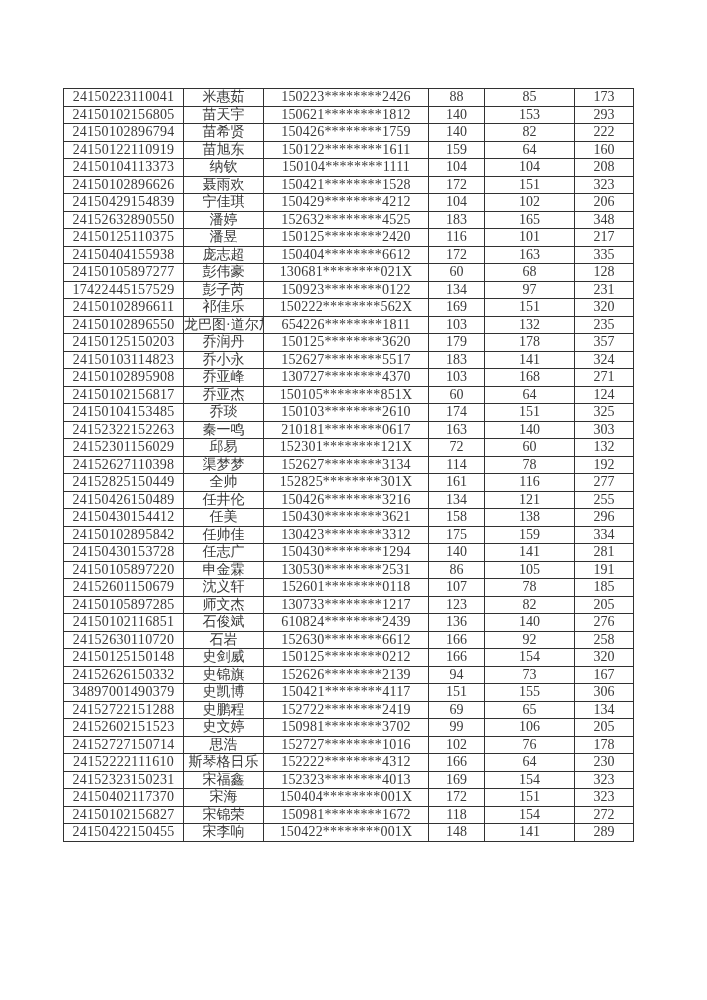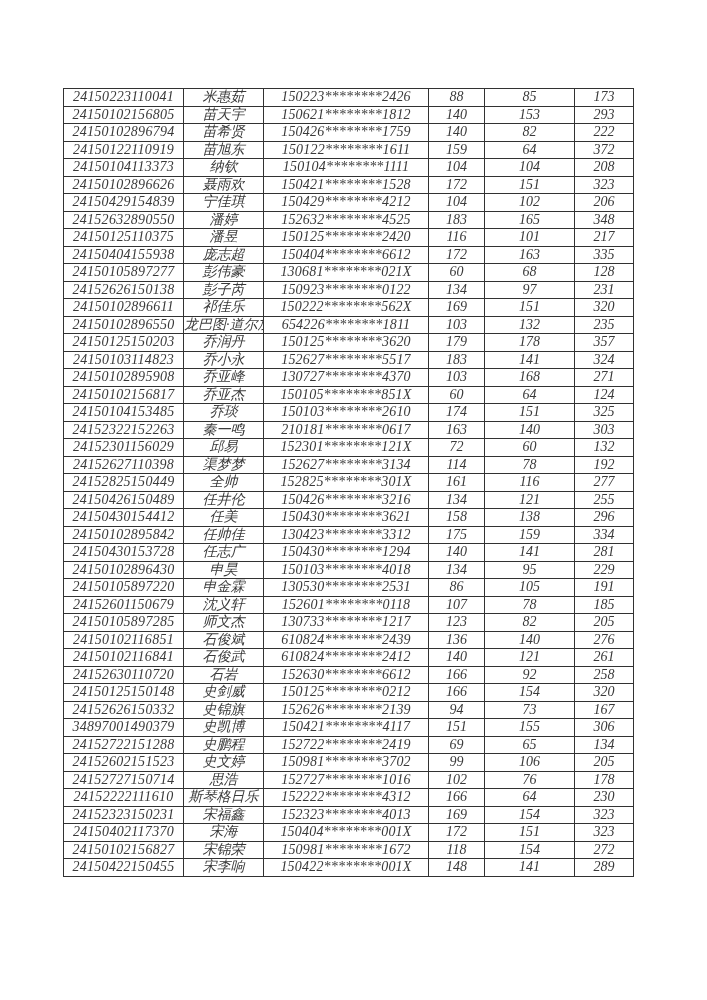--- a/index.html
+++ b/index.html
@@ -15,21 +15,20 @@
   }
   .sheet {
     position: absolute;
     left: 63px;
     top: 88px;
   }
   table.score-table {
     border-collapse: collapse;
     table-layout: fixed;
     width: 570px;
-    font-style: italic;
   }
   table.score-table td {
     border: 1px solid #323232;
     height: 16.4px;
     line-height: 16.5px;
     padding: 0;
     font-size: 14px;
     color: #3a3a3a;
     text-align: center;
     vertical-align: middle;
@@ -82,21 +81,21 @@
           <td class="c3">140</td>
           <td class="c4">82</td>
           <td class="c5">222</td>
         </tr>
         <tr>
           <td class="c0">24150122110919</td>
           <td class="c1">苗旭东</td>
           <td class="c2">150122********1611</td>
           <td class="c3">159</td>
           <td class="c4">64</td>
-          <td class="c5">372</td>
+          <td class="c5">160</td>
         </tr>
         <tr>
           <td class="c0">24150104113373</td>
           <td class="c1">纳钦</td>
           <td class="c2">150104********1111</td>
           <td class="c3">104</td>
           <td class="c4">104</td>
           <td class="c5">208</td>
         </tr>
         <tr>
@@ -141,21 +140,21 @@
         </tr>
         <tr>
           <td class="c0">24150105897277</td>
           <td class="c1">彭伟豪</td>
           <td class="c2">130681********021X</td>
           <td class="c3">60</td>
           <td class="c4">68</td>
           <td class="c5">128</td>
         </tr>
         <tr>
-          <td class="c0">24152626150138</td>
+          <td class="c0">17422445157529</td>
           <td class="c1">彭子芮</td>
           <td class="c2">150923********0122</td>
           <td class="c3">134</td>
           <td class="c4">97</td>
           <td class="c5">231</td>
         </tr>
         <tr>
           <td class="c0">24150102896611</td>
           <td class="c1">祁佳乐</td>
           <td class="c2">150222********562X</td>
@@ -269,28 +268,20 @@
         </tr>
         <tr>
           <td class="c0">24150430153728</td>
           <td class="c1">任志广</td>
           <td class="c2">150430********1294</td>
           <td class="c3">140</td>
           <td class="c4">141</td>
           <td class="c5">281</td>
         </tr>
         <tr>
-          <td class="c0">24150102896430</td>
-          <td class="c1">申昊</td>
-          <td class="c2">150103********4018</td>
-          <td class="c3">134</td>
-          <td class="c4">95</td>
-          <td class="c5">229</td>
-        </tr>
-        <tr>
           <td class="c0">24150105897220</td>
           <td class="c1">申金霖</td>
           <td class="c2">130530********2531</td>
           <td class="c3">86</td>
           <td class="c4">105</td>
           <td class="c5">191</td>
         </tr>
         <tr>
           <td class="c0">24152601150679</td>
           <td class="c1">沈义轩</td>
@@ -309,28 +300,20 @@
         </tr>
         <tr>
           <td class="c0">24150102116851</td>
           <td class="c1">石俊斌</td>
           <td class="c2">610824********2439</td>
           <td class="c3">136</td>
           <td class="c4">140</td>
           <td class="c5">276</td>
         </tr>
         <tr>
-          <td class="c0">24150102116841</td>
-          <td class="c1">石俊武</td>
-          <td class="c2">610824********2412</td>
-          <td class="c3">140</td>
-          <td class="c4">121</td>
-          <td class="c5">261</td>
-        </tr>
-        <tr>
           <td class="c0">24152630110720</td>
           <td class="c1">石岩</td>
           <td class="c2">152630********6612</td>
           <td class="c3">166</td>
           <td class="c4">92</td>
           <td class="c5">258</td>
         </tr>
         <tr>
           <td class="c0">24150125150148</td>
           <td class="c1">史剑威</td>

